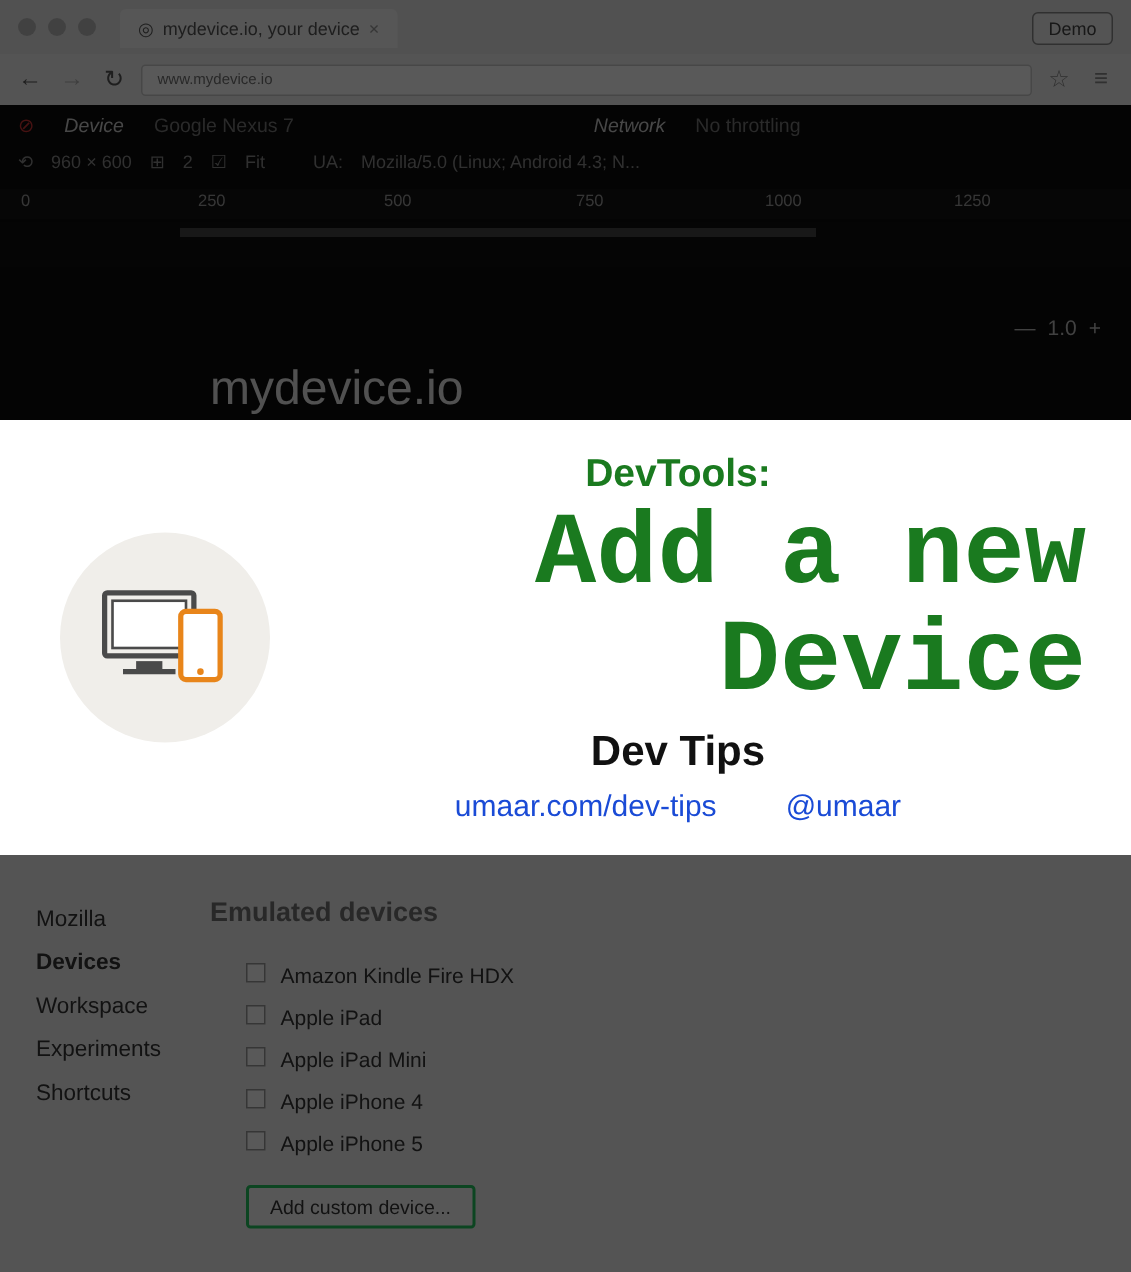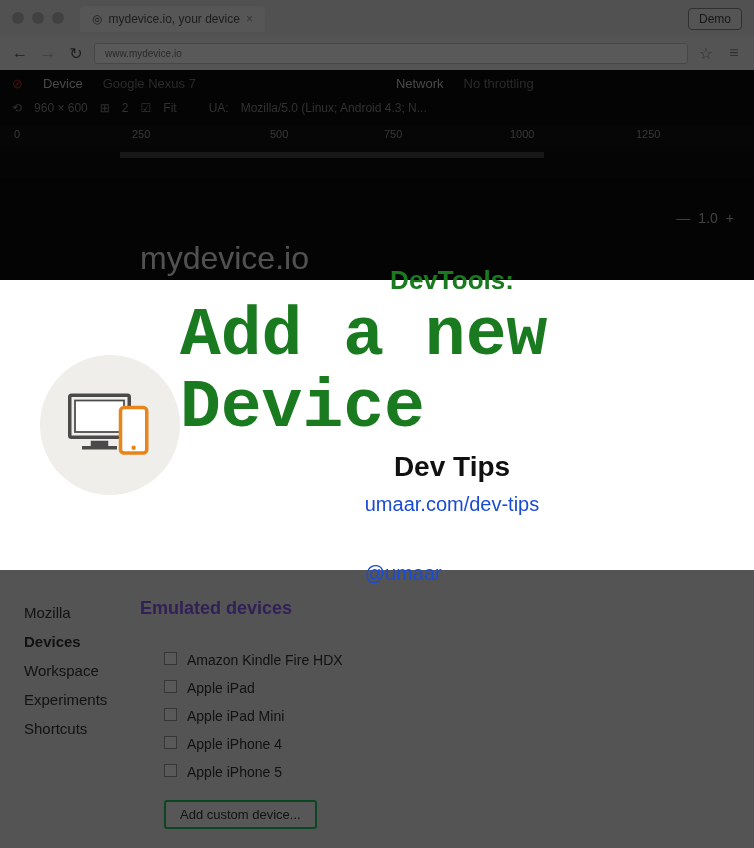--- a/index.html
+++ b/index.html
@@ -101,21 +101,21 @@
   height: 110px;
   position: relative;
   font-size: 13px;
 }
 .devtools-row1 {
   display: flex;
   align-items: center;
   padding: 6px 12px;
   gap: 20px;
 }
-.dt-label { color: #ccc; font-weight: 500; }
+.dt-label { color: #ccc; font-weight: 500; font-style: italic; }
 .dt-value { color: #777; }
 .dt-net-label { margin-left: 180px; }
 .devtools-row2 {
   display: flex;
   align-items: center;
   padding: 4px 12px;
   gap: 12px;
   font-size: 12px;
   color: #888;
 }
@@ -189,22 +189,22 @@
 }
 .settings-sidebar-item.active {
   font-weight: 600;
 }
 .settings-main {
   flex: 1;
 }
 .settings-heading {
   font-size: 18px;
   font-weight: 600;
-  color: #8b5cf6;
-  margin-bottom: 27px;
+  color: #737373;
+  margin-bottom: 17px;
 }
 .device-list {
   padding-left: 24px;
 }
 .device-item {
   display: flex;
   align-items: flex-start;
   gap: 10px;
   padding: 6px 0;
   font-size: 14px;
@@ -248,21 +248,21 @@
   justify-content: center;
   flex-shrink: 0;
   position: relative;
 }
 .monitor-svg {
   width: 90px;
   height: 70px;
 }
 .banner-text {
   flex: 1;
-  text-align: left;
+  text-align: right;
   display: flex;
   flex-direction: column;
   align-items: center;
 }
 .banner-super {
   font-size: 26px;
   font-weight: 700;
   color: #1a7a1f;
   font-family: "Segoe UI", Arial, sans-serif;
 }
@@ -277,21 +277,20 @@
 .banner-sub {
   font-size: 28px;
   font-weight: 700;
   color: #111;
   margin-bottom: 10px;
 }
 .banner-links {
   display: flex;
   gap: 46px;
   font-size: 20px;
-  flex-direction: column;
 }
 .banner-link {
   color: #1a4bd6;
   text-decoration: none;
 }
 </style>
 </head>
 <body>
 
 <div class="dimmed-bg">
@@ -334,21 +333,21 @@
       <span>⊞</span>
       <span>2</span>
       <span>☑</span>
       <span>Fit</span>
       <span style="margin-left:20px">UA:</span>
       <span>Mozilla/5.0 (Linux; Android 4.3; N...</span>
     </div>
     <div class="ruler">
       <span class="ruler-mark" style="left:14px">0</span>
       <span class="ruler-mark" style="left:132px">250</span>
-      <span class="ruler-mark" style="left:270px">500</span>
+      <span class="ruler-mark" style="left:256px">500</span>
       <span class="ruler-mark" style="left:384px">750</span>
       <span class="ruler-mark" style="left:510px">1000</span>
       <span class="ruler-mark" style="left:636px">1250</span>
     </div>
     <div class="ruler-track"></div>
   </div>
 
   <div class="page-content">
     <div class="zoom-ind">
       <span>—</span>

